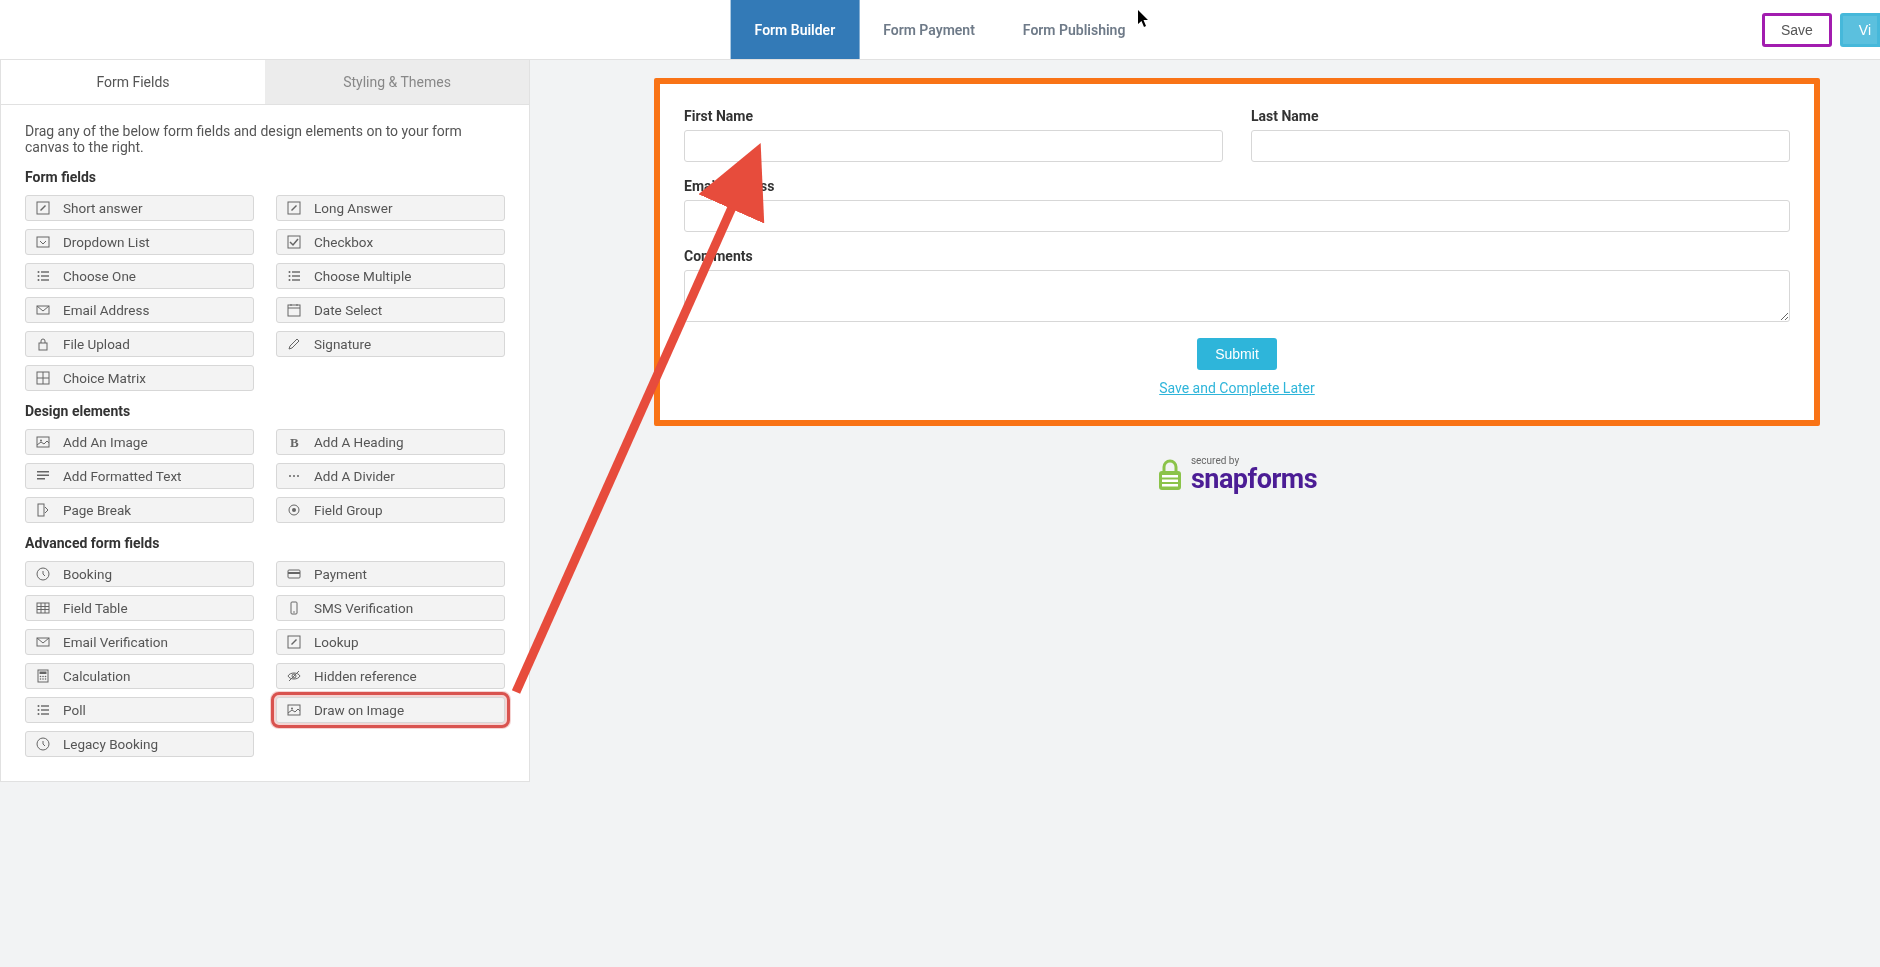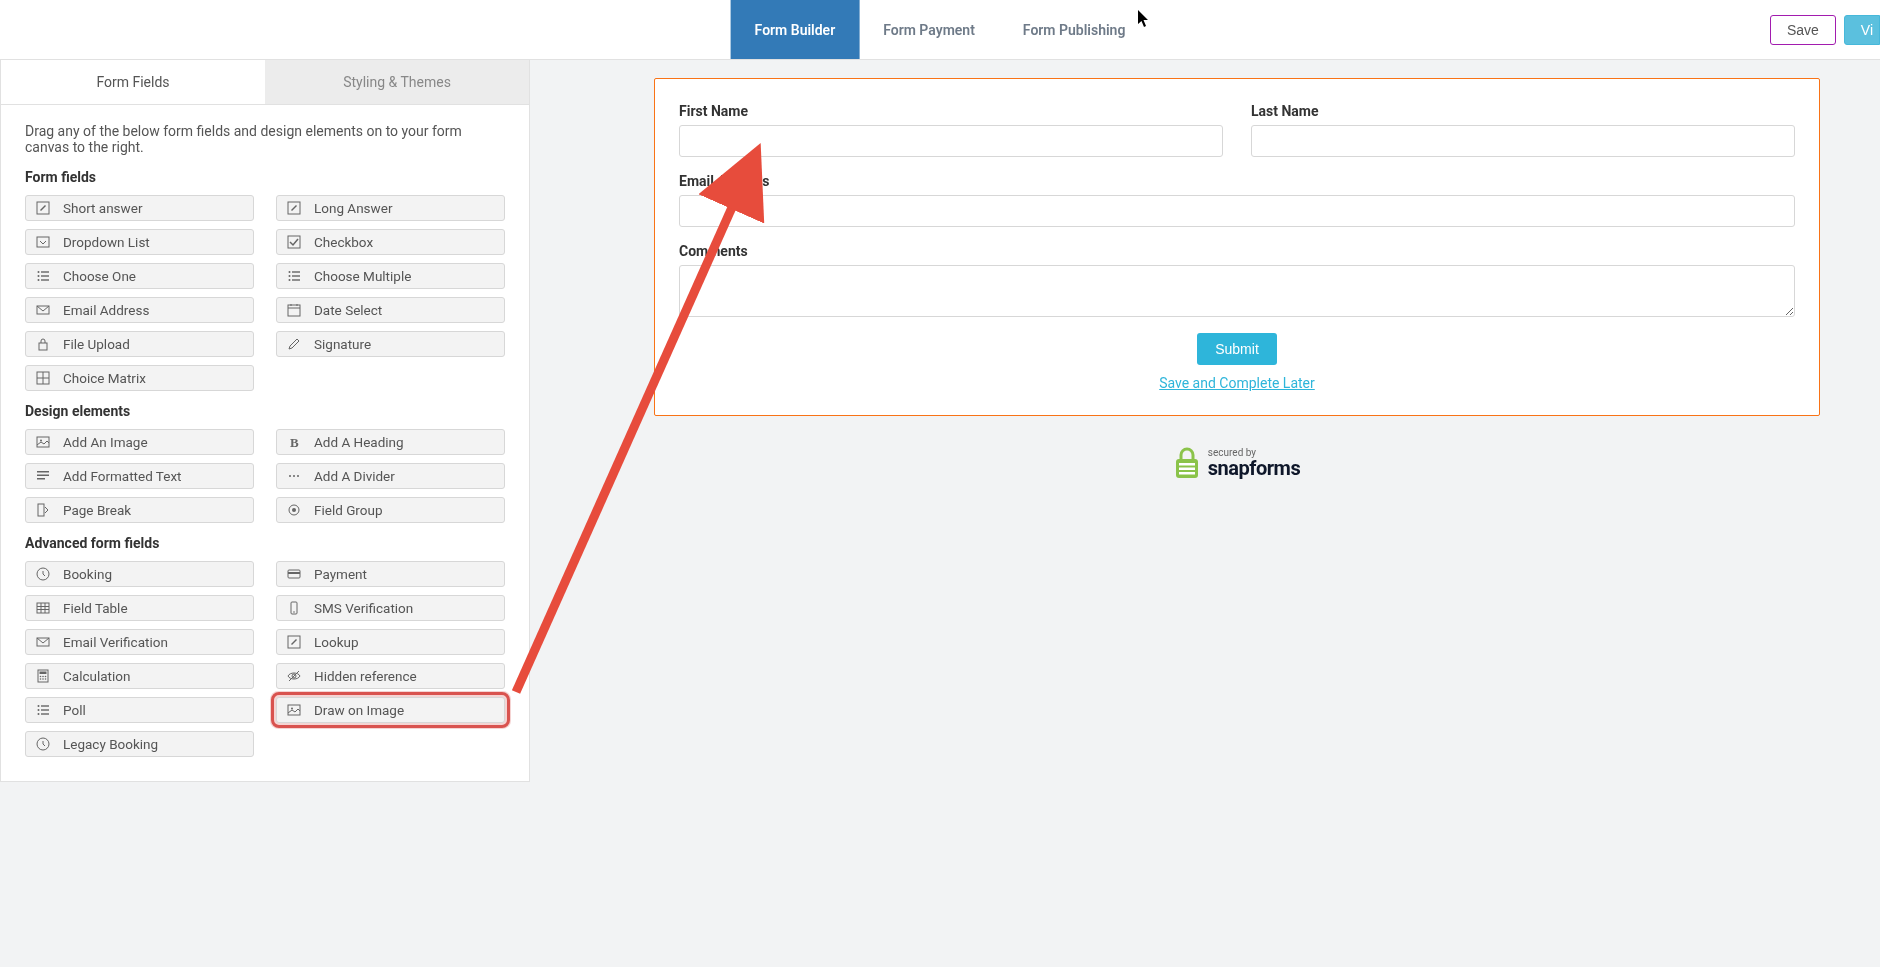--- a/index.html
+++ b/index.html
@@ -42,21 +42,21 @@
   .topbar .right-buttons {
     margin-left: auto;
     display: flex;
     gap: 8px;
     padding-right: 0;
     height: 100%;
     align-items: center;
   }
   .btn {
     padding: 6px 16px;
-    border: 1px solid #a21caf;
+    border: 3px solid #a21caf;
     background: #fff;
     color: #555;
     border-radius: 3px;
     cursor: pointer;
     font-size: 14px;
   }
   .btn-primary {
     background: #5bc0de;
     border-color: #46b8da;
     color: #fff;
@@ -140,21 +140,21 @@
   }
 
   
   .canvas-wrap {
     flex: 1;
     padding: 18px 60px 0 124px;
     position: relative;
   }
   .form-canvas {
     background: #fff;
-    border: 1px solid #f97316;
+    border: 6px solid #f97316;
     padding: 24px;
     border-radius: 2px;
   }
   .form-row {
     display: flex;
     gap: 28px;
     margin-bottom: 16px;
   }
   .form-col { flex: 1; display: flex; flex-direction: column; }
   .form-label {
@@ -201,21 +201,21 @@
     justify-content: center;
     gap: 8px;
     margin-top: 30px;
   }
   .secured-lock {
     width: 26px;
     height: 34px;
   }
   .secured-text-wrap { display: flex; flex-direction: column; line-height: 1; }
   .secured-by { font-size: 10px; color: #666; }
-  .secured-brand { font-size: 20px; font-weight: 700; color: #0f172a; letter-spacing: -0.5px; }
+  .secured-brand { font-size: 27px; font-weight: 700; color: #4c1d95; letter-spacing: -0.5px; }
 
   
   .annotation-overlay {
     position: absolute;
     pointer-events: none;
     top: 0;
     left: 0;
     width: 100%;
     height: 100%;
     z-index: 50;

